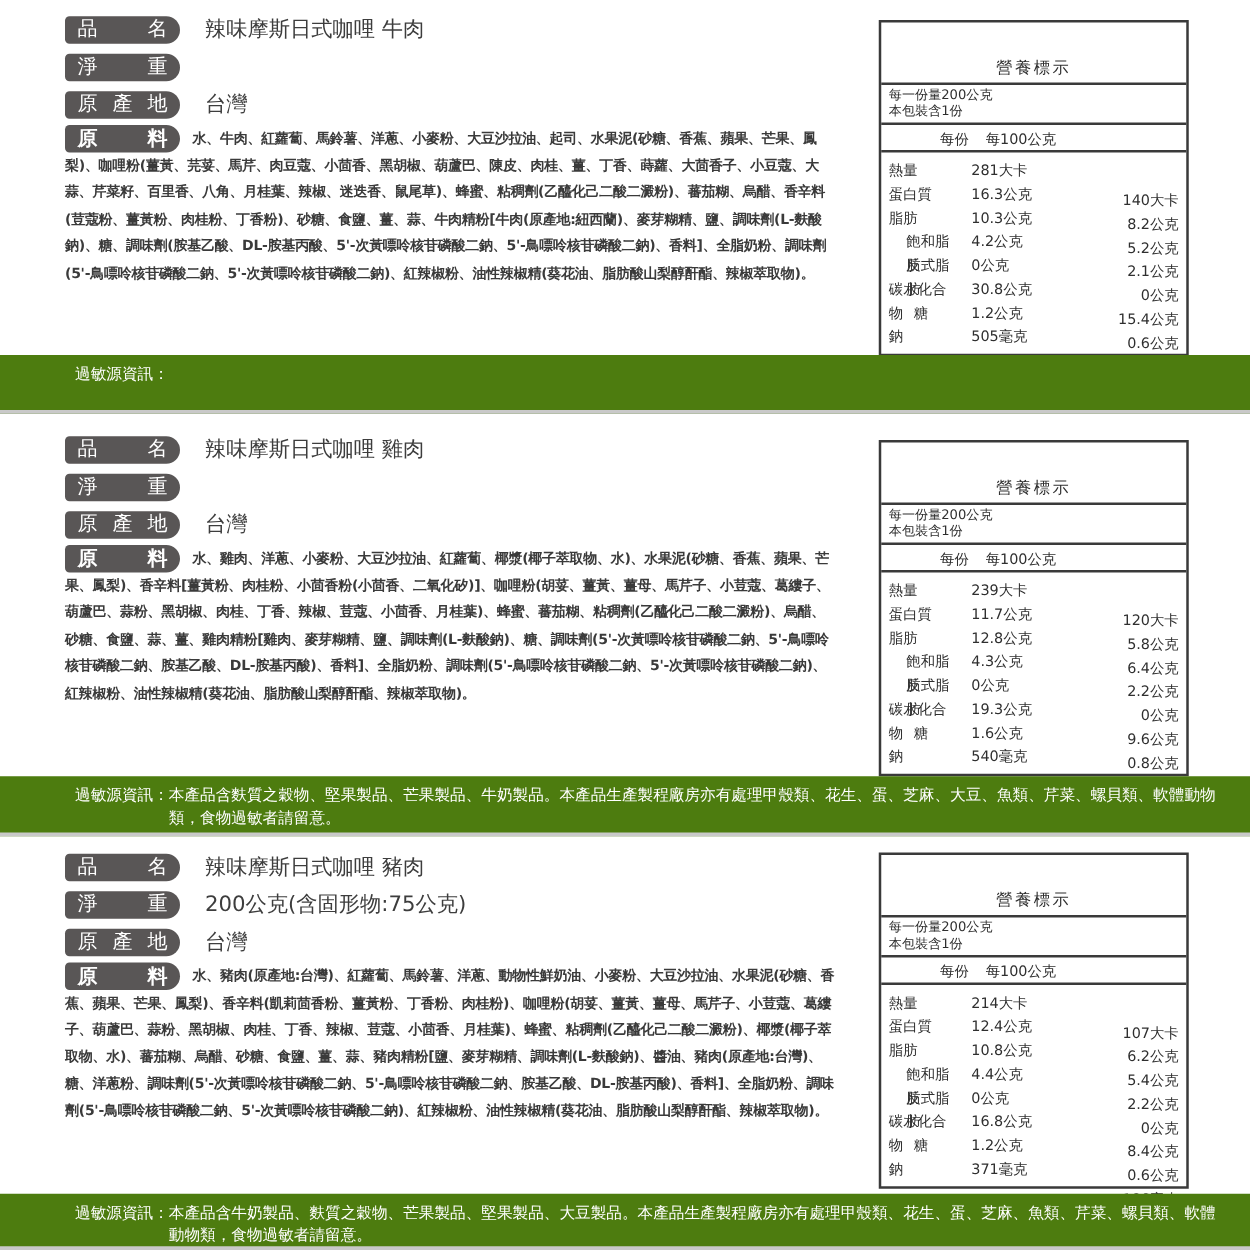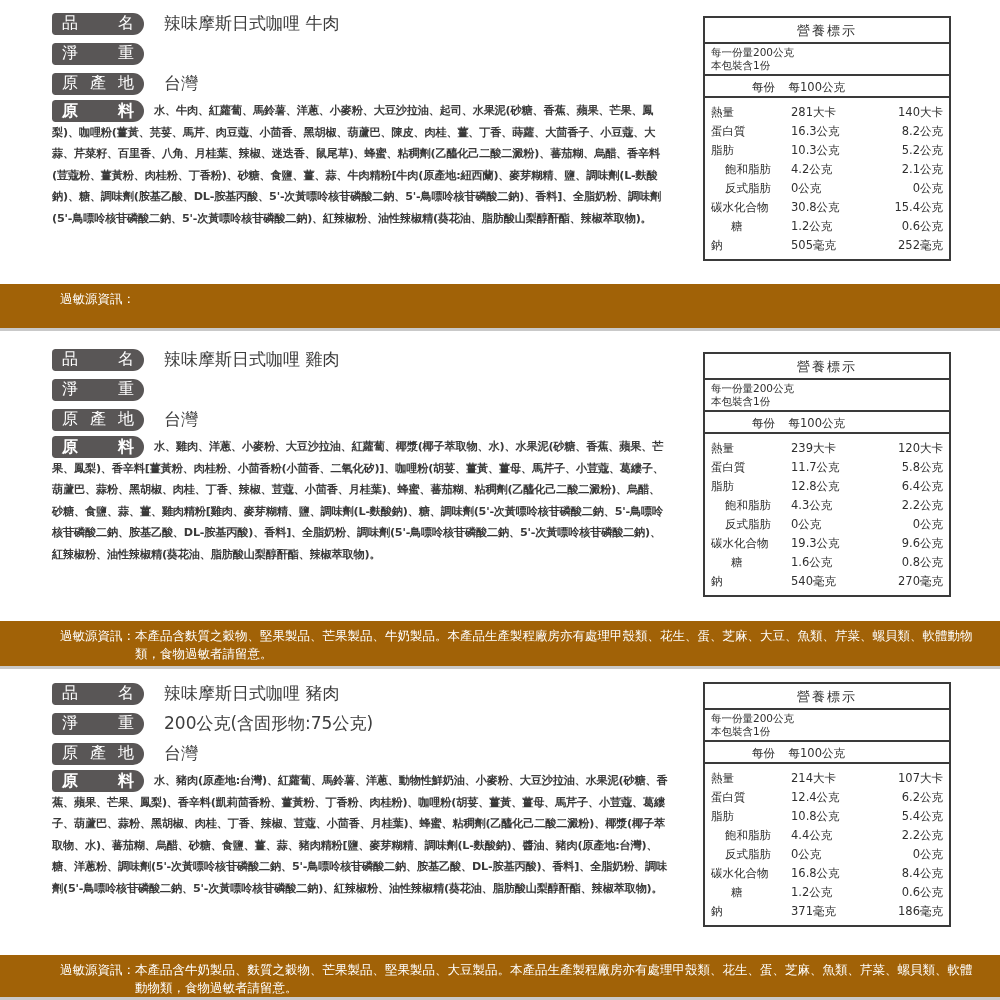--- a/index.html
+++ b/index.html
@@ -18,36 +18,36 @@
   .pill span { display: inline-block; }
   .val { margin-left: 20px; font-size: 17px; color: #3d3d3d; white-space: nowrap; }
   .ing-wrap { position: relative; font-size: 11.2px; line-height: 21.5px; font-weight: bold; color: #3a3a3a; letter-spacing: -0.2px; }
   .ing-wrap .pill { position: absolute; left: 0; top: 0; }
   .ing-text { text-indent: 102px; display: block; width: 618px; }
 
   .nut {
     position: absolute; left: 703px; top: 0; width: 248px;
     border: 2px solid #3a3a3a; font-size: 11.5px; color: #2f2f2f;
   }
-  .nut-title { text-align: center; font-size: 13px; height: 26px; line-height: 26px; border-bottom: 2px solid #3a3a3a; letter-spacing: 2px; }
+  .nut-title { text-align: center; font-size: 13px; height: 26px; line-height: 26px; border-bottom: 2px solid #3a3a3a; letter-spacing: 2px; margin-top: 24px; }
   .nut-serv { padding: 2px 6px; line-height: 13px; font-size: 10.5px; border-bottom: 2px solid #3a3a3a; height: 32px; }
   .nut-head { display: flex; justify-content: flex-start; height: 22px; line-height: 22px; padding-right: 6px; border-bottom: 2px solid #3a3a3a; }
   .nut-head span { text-align: right; }
   .nut-head .c1 { width: 70px; }
   .nut-head .c2 { width: 70px; }
   .nut-body { padding: 5px 6px 4px 6px; }
-  .nut-row { display: flex; height: 19px; line-height: 19px; }
+  .nut-row { display: flex; height: 19px; line-height: 19px; gap: 14px; }
   .nut-row .lbl { flex: 1; }
   .nut-row .lbl.indent { padding-left: 14px; }
   .nut-row .lbl.indent2 { padding-left: 20px; }
   .nut-row .c1 { width: 80px; text-align: left; }
-  .nut-row .c2 { width: 72px; text-align: right; }
+  .nut-row .c2 { width: 72px; text-align: right; margin-top: 24px; }
 
   .allergen {
-    position: absolute; left: 0; width: 1000px; background: #a16207; color: #ffffff;
+    position: absolute; left: 0; width: 1000px; background: #4d7c0f; color: #ffffff;
     font-size: 12.5px; line-height: 18px; padding: 6px 0 0 60px;
     border-bottom: 3px solid #c9c9c9;
   }
   .allergen .al-row { display: flex; }
   .allergen .al-label { flex-shrink: 0; }
   .allergen .al-text { display: block; width: 840px; }
 </style>
 </head>
 <body>
 

